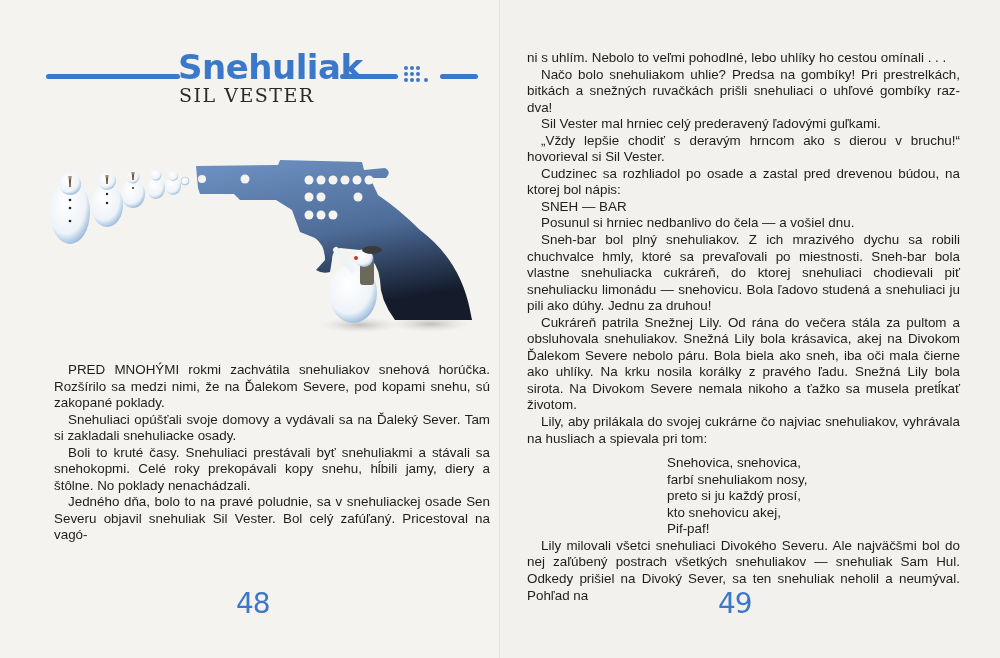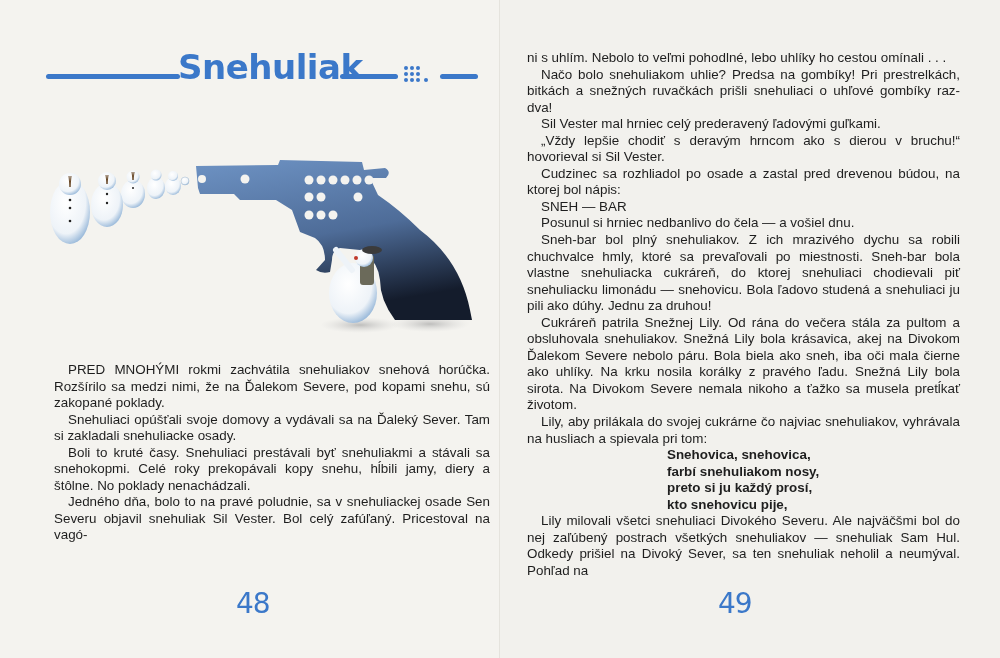--- a/index.html
+++ b/index.html
@@ -54,21 +54,21 @@
   .illustration { position: absolute; left: 40px; top: 150px; width: 460px; height: 200px; }
 
   
   .text-col {
     position: absolute; font-size: 13.4px; line-height: 16.55px; text-align: justify;
   }
   .text-left { left: 54px; top: 362px; width: 436px; }
   .text-right { left: 527px; top: 50px; width: 433px; }
   .text-col p { margin: 0; text-indent: 14px; }
   .text-col p.noindent { text-indent: 0; }
-  .poem { margin: 0 0 0 140px; font-weight: bold; }
+  .poem { margin: 8px 0 0 140px; }
   .poem div { text-indent: 0; }
 
   .page-num {
     position: absolute; top: 587px;
     font-family: "DejaVu Sans", sans-serif; font-weight: normal; font-size: 28px;
     color: #3b78c9; letter-spacing: -1px;
   }
   .num-left { left: 236px; }
   .num-right { left: 718px; }
 </style>
@@ -89,20 +89,21 @@
           <span style="left:12px;top:4px"></span>
         <span style="left:0;top:10px"></span>
           <span style="left:6px;top:10px"></span>
           <span style="left:12px;top:10px"></span>
         <span style="left:0;top:16px"></span>
           <span style="left:6px;top:16px"></span>
           <span style="left:12px;top:16px"></span>
           <span style="left:20px;top:16px"></span>
       </div>
       <div class="title-line-right"></div>
+      <div class="subtitle">SIL VESTER</div>
     </div>
 
     <div class="illustration">
       <svg width="460" height="200" viewBox="0 0 460 200">
         <defs>
           <linearGradient id="gunGrad" x1="0" y1="0" x2="0.3" y2="1">
             <stop offset="0" stop-color="#6e93c4"></stop>
             <stop offset="0.55" stop-color="#4e6c98"></stop>
             <stop offset="1" stop-color="#141c2c"></stop>
           </linearGradient>
@@ -203,19 +204,20 @@
     <p>Cudzinec sa rozhliadol po osade a zastal pred drevenou búdou, na ktorej bol nápis:</p>
     <p>SNEH — BAR</p>
     <p>Posunul si hrniec nedbanlivo do čela — a vošiel dnu.</p>
     <p>Sneh-bar bol plný snehuliakov. Z ich mrazivého dychu sa robili chuchvalce hmly, ktoré sa prevaľovali po miestnosti. Sneh-bar bola vlastne snehuliacka cukráreň, do ktorej snehuliaci chodievali piť snehuliacku limonádu — snehovicu. Bola ľadovo studená a snehuliaci ju pili ako dúhy. Jednu za druhou!</p>
     <p>Cukráreň patrila Snežnej Lily. Od rána do večera stála za pultom a obsluhovala snehuliakov. Snežná Lily bola krásavica, akej na Divokom Ďalekom Severe nebolo páru. Bola biela ako sneh, iba oči mala čierne ako uhlíky. Na krku nosila korálky z pravého ľadu. Snežná Lily bola sirota. Na Divokom Severe nemala nikoho a ťažko sa musela pretĺkať životom.</p>
     <p>Lily, aby prilákala do svojej cukrárne čo najviac snehuliakov, vyhrávala na husliach a spievala pri tom:</p>
     <div class="poem">
       <div>Snehovica, snehovica,</div>
       <div>farbí snehuliakom nosy,</div>
       <div>preto si ju každý prosí,</div>
-      <div>kto snehovicu pije,</div>
+      <div>kto snehovicu akej,</div>
+      <div>Pif-paf!</div>
     </div>
     <p>Lily milovali všetci snehuliaci Divokého Severu. Ale najväčšmi bol do nej zaľúbený postrach všetkých snehuliakov — snehuliak Sam Hul. Odkedy prišiel na Divoký Sever, sa ten snehuliak neholil a neumýval. Pohľad na</p>
   </div>
 
   <div class="page-num num-right">49</div>
 </div>
 
 </body></html>

